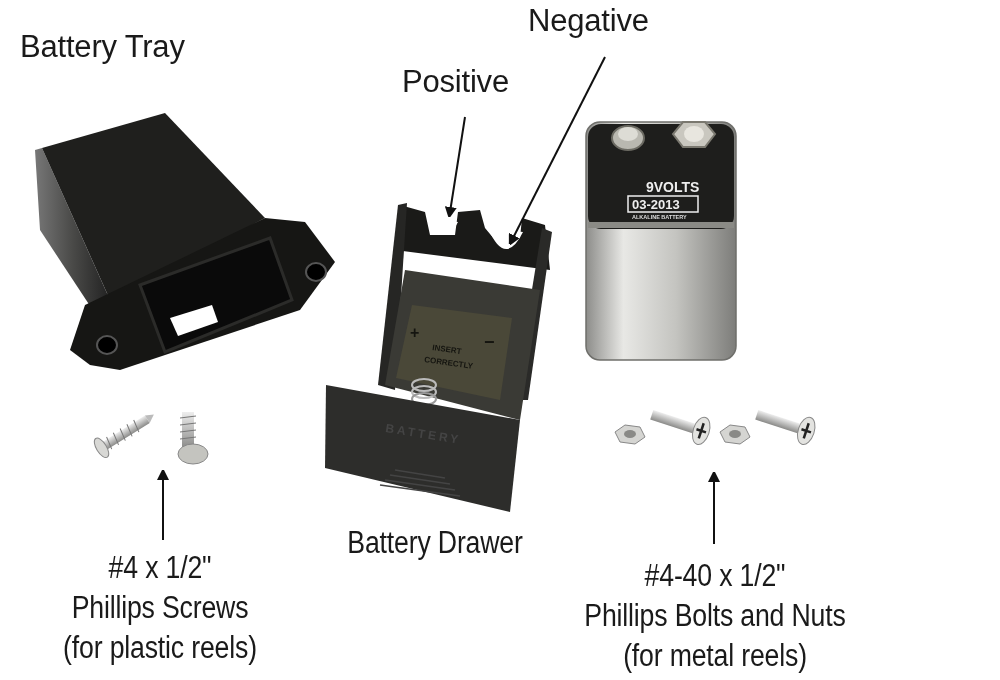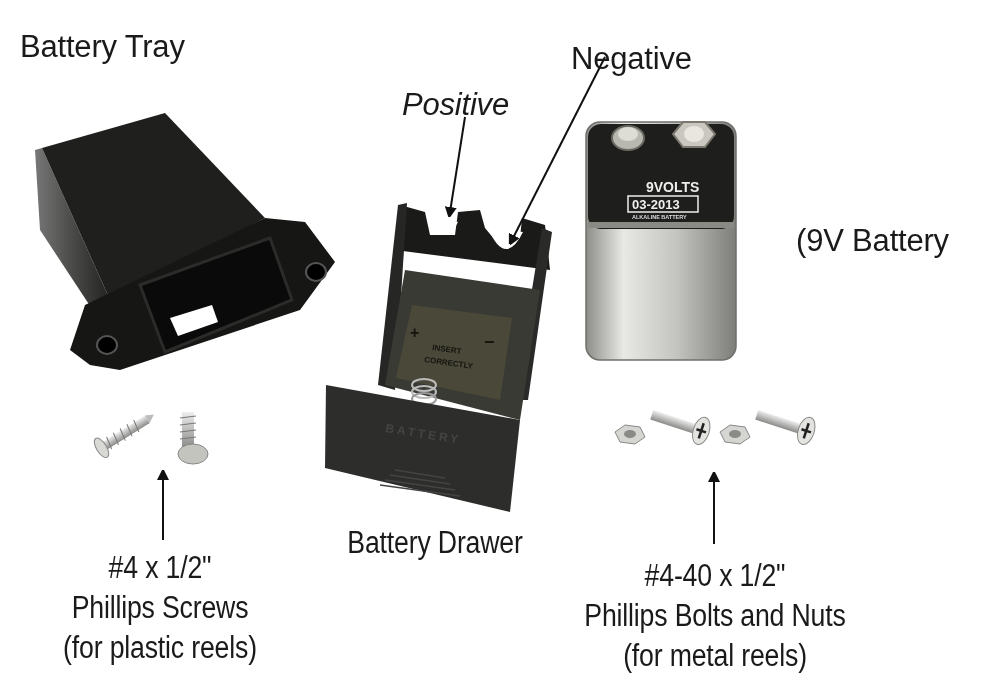--- a/index.html
+++ b/index.html
@@ -145,25 +145,24 @@
 
   <g stroke="#111" stroke-width="2" fill="none">
     <line x1="465" y1="117" x2="450" y2="212" marker-end="url(#arrowhead)"></line>
     <line x1="605" y1="57" x2="512" y2="240" marker-end="url(#arrowhead)"></line>
     <line x1="163" y1="540" x2="163" y2="475" marker-end="url(#arrowhead)"></line>
     <line x1="714" y1="544" x2="714" y2="477" marker-end="url(#arrowhead)"></line>
   </g>
 </svg>
 
 <div class="label" style="left:20px; top:28px;">Battery Tray</div>
-<div class="label" style="left:402px; top:86px;font-style:italic;">Positive</div>
-<div class="label" style="left:571px; top:2px;margin-top:38px;">Negative</div>
+<div class="label" style="left:402px; top:63px;">Positive</div>
+<div class="label" style="left:528px; top:2px;">Negative</div>
 
 <div class="label center" style="left:760px; top:222px; width:225px;">
-  <div>(9V Battery</div>
 </div>
 
 <div class="label center cond" style="left:300px; top:524px; width:270px;">Battery Drawer</div>
 
 <div class="label center cond" style="left:10px; top:548px; width:300px; line-height:40px;">
   <div>#4 x 1/2"</div>
   <div>Phillips Screws</div>
   <div>(for plastic reels)</div>
 </div>
 

